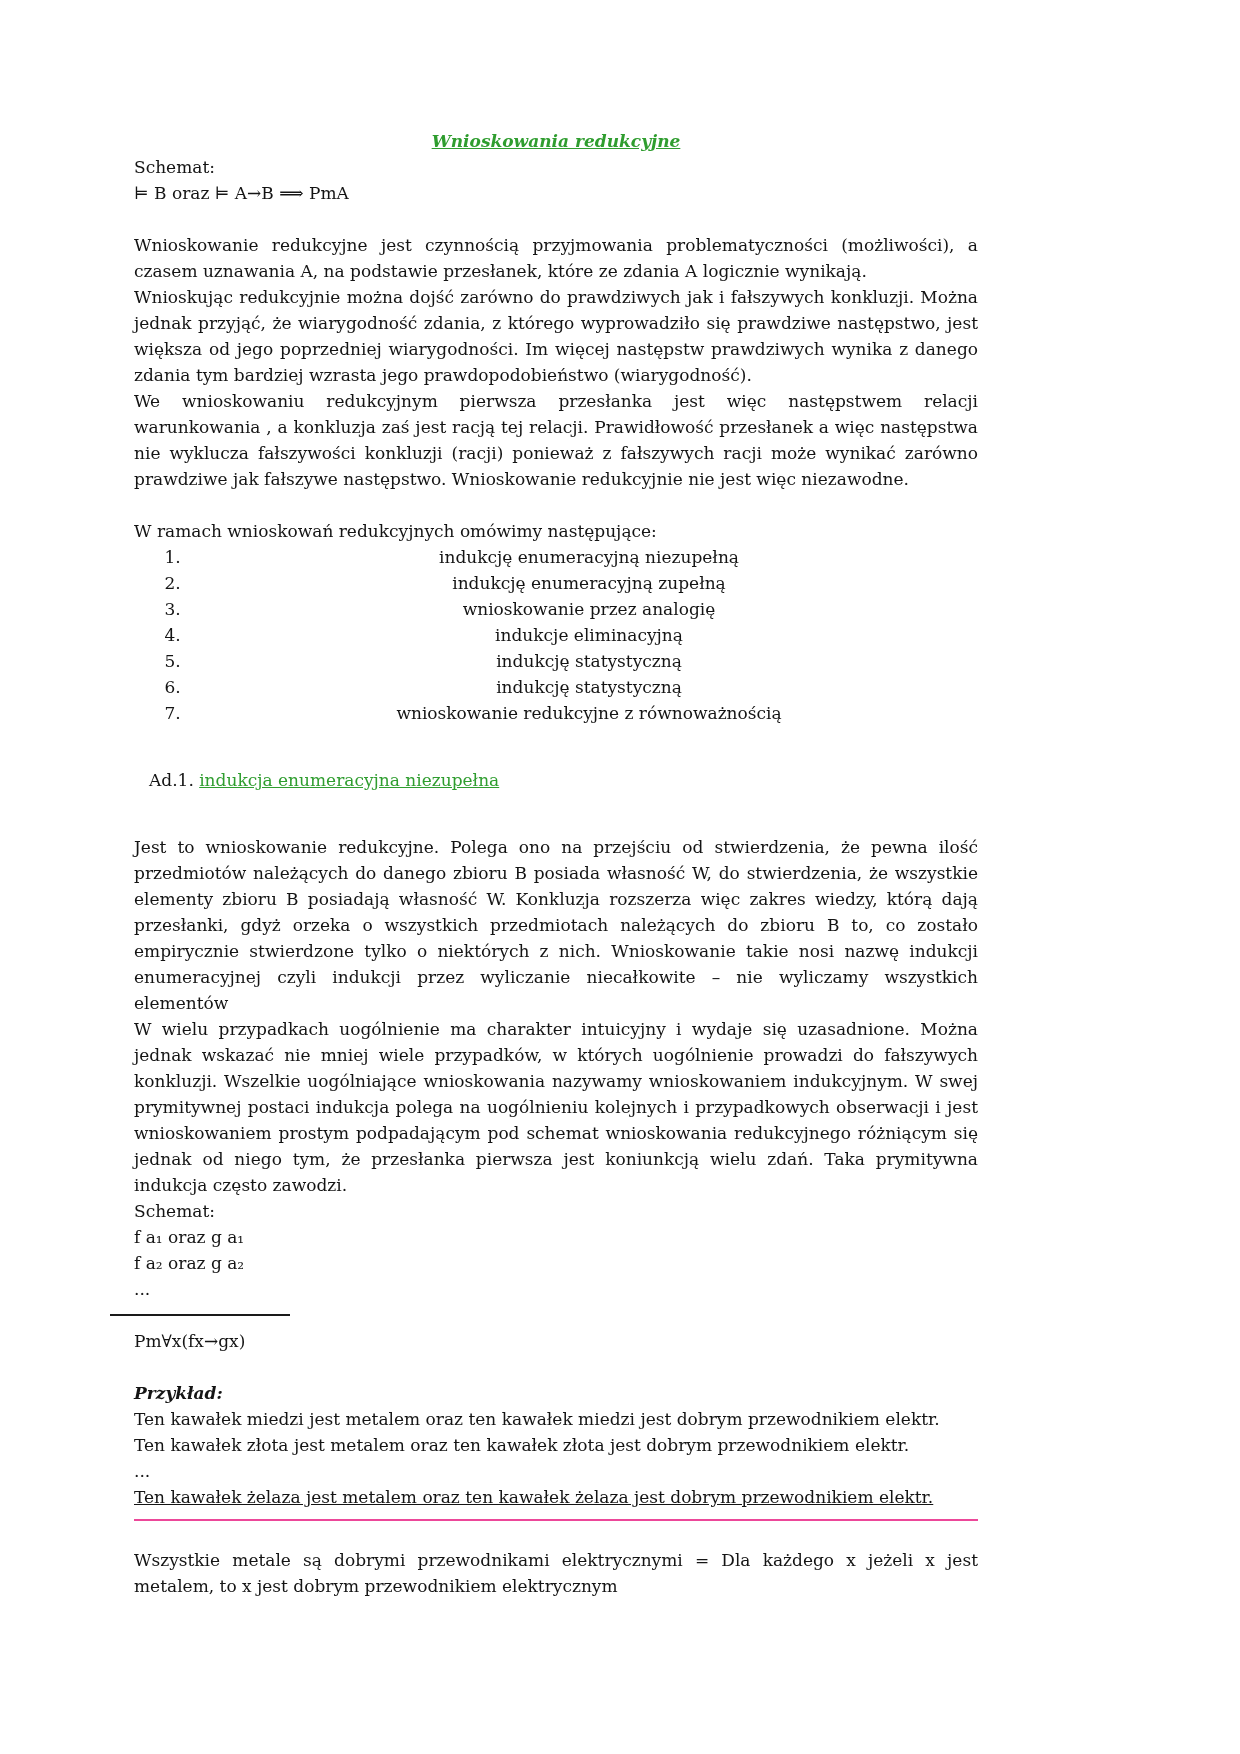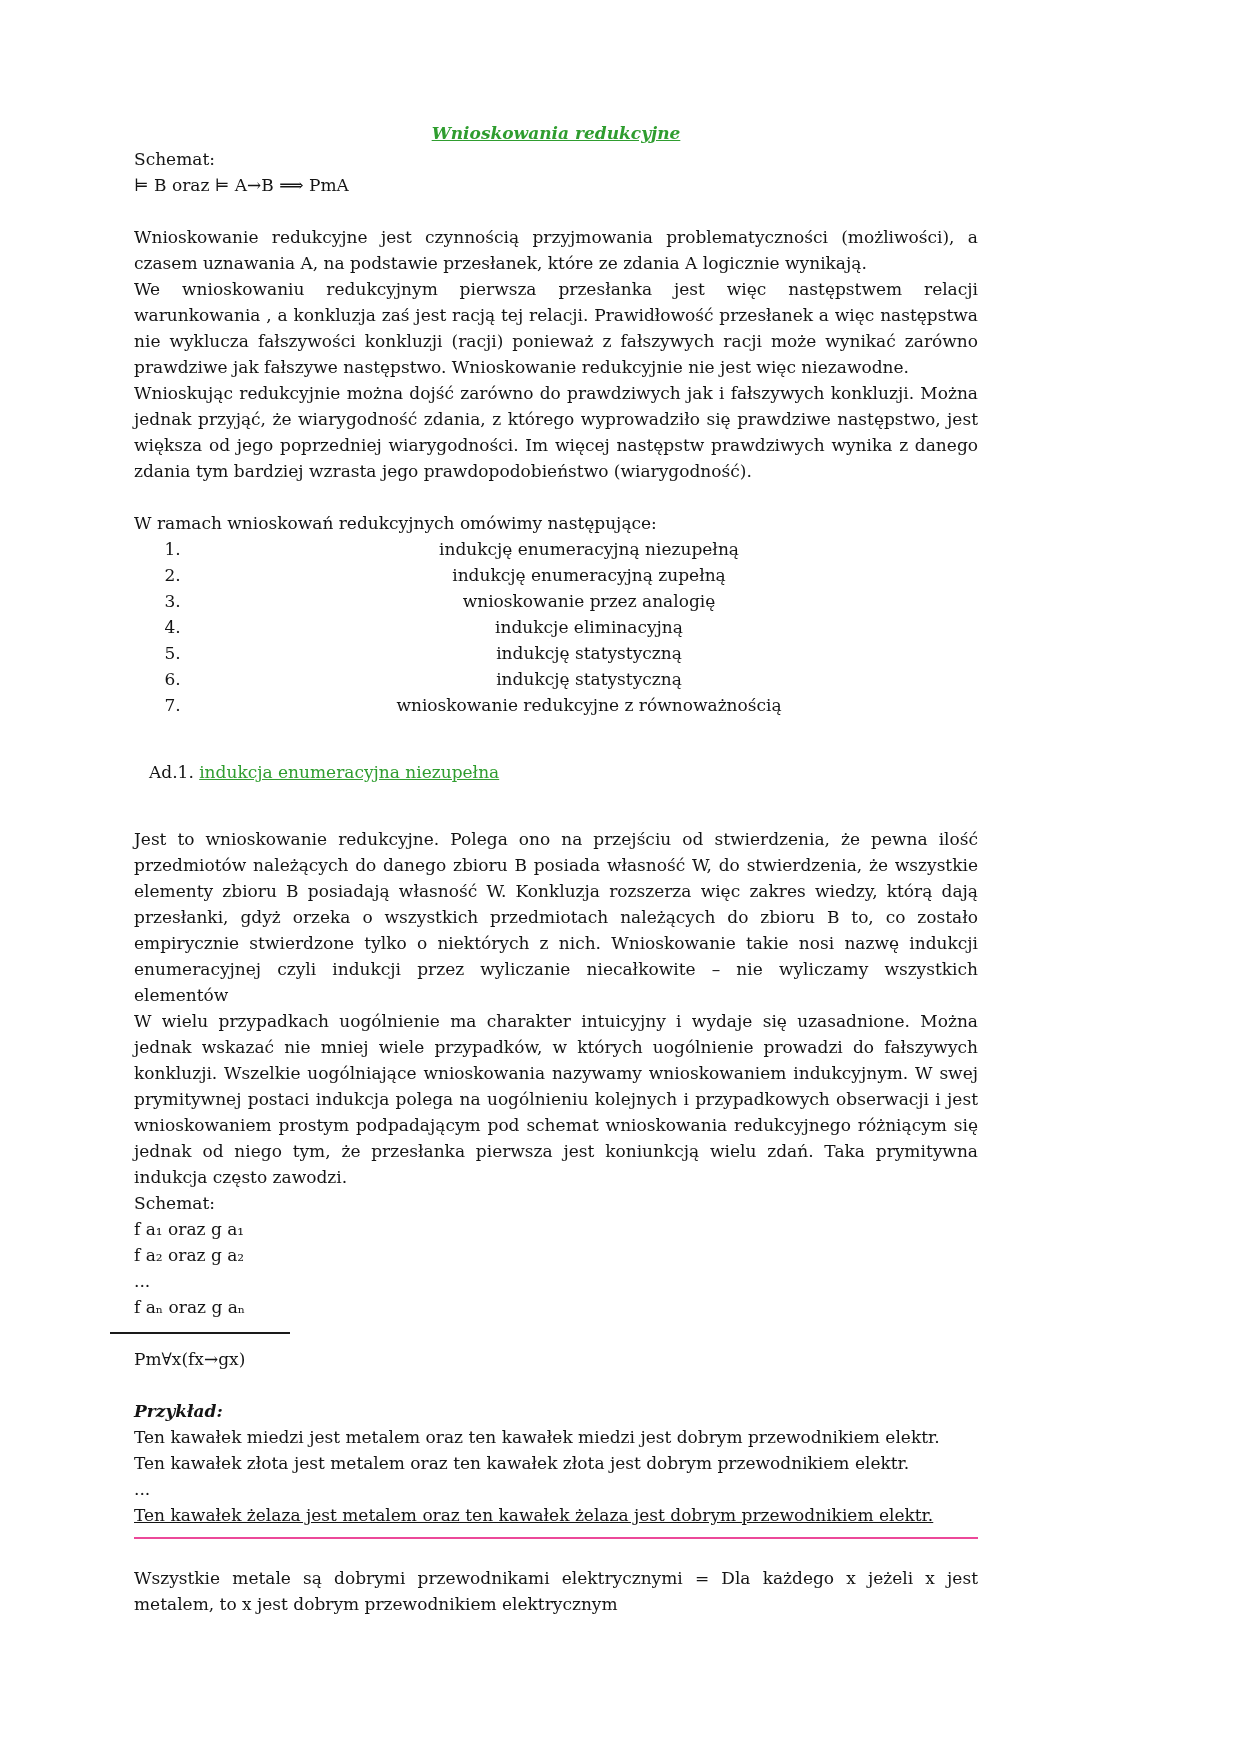--- a/index.html
+++ b/index.html
@@ -13,21 +13,21 @@
   .page {
     position: relative;
     width: 1240px;
     height: 1754px;
     background: #ffffff;
     overflow: hidden;
   }
   .content {
     position: absolute;
     left: 134px;
-    top: 120px;
+    top: 128px;
     width: 844px;
     font-size: 17px;
     line-height: 26px;
   }
   .title-row { text-align: center; margin: 0 0 0 0; }
   .title-link {
     color: var(--accent, #2f9d2f);
     font-weight: bold;
     font-style: italic;
     text-decoration: underline;
@@ -69,22 +69,22 @@
       <span class="title-link">Wnioskowania redukcyjne</span>
     </div>
 
     <p class="line">Schemat:</p>
     <p class="line">⊨ B oraz ⊨ A→B ⟹ PmA</p>
 
     <div class="gap"></div>
 
     <div>
         <p class="para">Wnioskowanie redukcyjne jest czynnością przyjmowania problematyczności (możliwości), a czasem uznawania A, na podstawie przesłanek, które ze zdania A logicznie wynikają.</p>
+        <p class="para">Wnioskując redukcyjnie można dojść zarówno do prawdziwych jak i fałszywych konkluzji. Można jednak przyjąć, że wiarygodność zdania, z którego wyprowadziło się prawdziwe następstwo, jest większa od jego poprzedniej wiarygodności. Im więcej następstw prawdziwych wynika z danego zdania tym bardziej wzrasta jego prawdopodobieństwo (wiarygodność).</p>
         <p class="para">We wnioskowaniu redukcyjnym pierwsza przesłanka jest więc następstwem relacji warunkowania , a konkluzja zaś jest racją tej relacji. Prawidłowość przesłanek a więc następstwa nie wyklucza fałszywości konkluzji (racji) ponieważ z fałszywych racji może wynikać zarówno prawdziwe jak fałszywe następstwo. Wnioskowanie redukcyjnie nie jest więc niezawodne.</p>
-        <p class="para">Wnioskując redukcyjnie można dojść zarówno do prawdziwych jak i fałszywych konkluzji. Można jednak przyjąć, że wiarygodność zdania, z którego wyprowadziło się prawdziwe następstwo, jest większa od jego poprzedniej wiarygodności. Im więcej następstw prawdziwych wynika z danego zdania tym bardziej wzrasta jego prawdopodobieństwo (wiarygodność).</p>
       </div>
 
     <div class="gap"></div>
 
     <p class="line">W ramach wnioskowań redukcyjnych omówimy następujące:</p>
     <ol class="num-list">
         <li>indukcję enumeracyjną niezupełną</li>
         <li>indukcję enumeracyjną zupełną</li>
         <li>wnioskowanie przez analogię</li>
         <li>indukcje eliminacyjną</li>
@@ -103,21 +103,20 @@
         <p class="para">Jest to wnioskowanie redukcyjne. Polega ono na przejściu od stwierdzenia, że pewna ilość przedmiotów należących do danego zbioru B posiada własność W, do stwierdzenia, że wszystkie elementy zbioru B posiadają własność W. Konkluzja rozszerza więc zakres wiedzy, którą dają przesłanki, gdyż orzeka o wszystkich przedmiotach należących do zbioru B to, co zostało empirycznie stwierdzone tylko o niektórych z nich. Wnioskowanie takie nosi nazwę indukcji enumeracyjnej czyli indukcji przez wyliczanie niecałkowite – nie wyliczamy wszystkich elementów</p>
         <p class="para">W wielu przypadkach uogólnienie ma charakter intuicyjny i wydaje się uzasadnione. Można jednak wskazać nie mniej wiele przypadków, w których uogólnienie prowadzi do fałszywych konkluzji. Wszelkie uogólniające wnioskowania nazywamy wnioskowaniem indukcyjnym. W swej prymitywnej postaci indukcja polega na uogólnieniu kolejnych i przypadkowych obserwacji i jest wnioskowaniem prostym podpadającym pod schemat wnioskowania redukcyjnego różniącym się jednak od niego tym, że przesłanka pierwsza jest koniunkcją wielu zdań. Taka prymitywna indukcja często zawodzi.</p>
       </div>
 
     <p class="line">Schemat:</p>
 
     <div>
         <div class="schema-line">f a₁ oraz g a₁</div>
         <div class="schema-line">f a₂ oraz g a₂</div>
         <div class="schema-line">...</div>
-        <div class="schema-line">f aₙ oraz g aₙ</div>
       </div>
 
     <hr class="short-rule">
 
     <p class="line">Pm∀x(fx→gx)</p>
 
     <div class="gap"></div>
 
     <p class="example-label">Przykład:</p>
 

